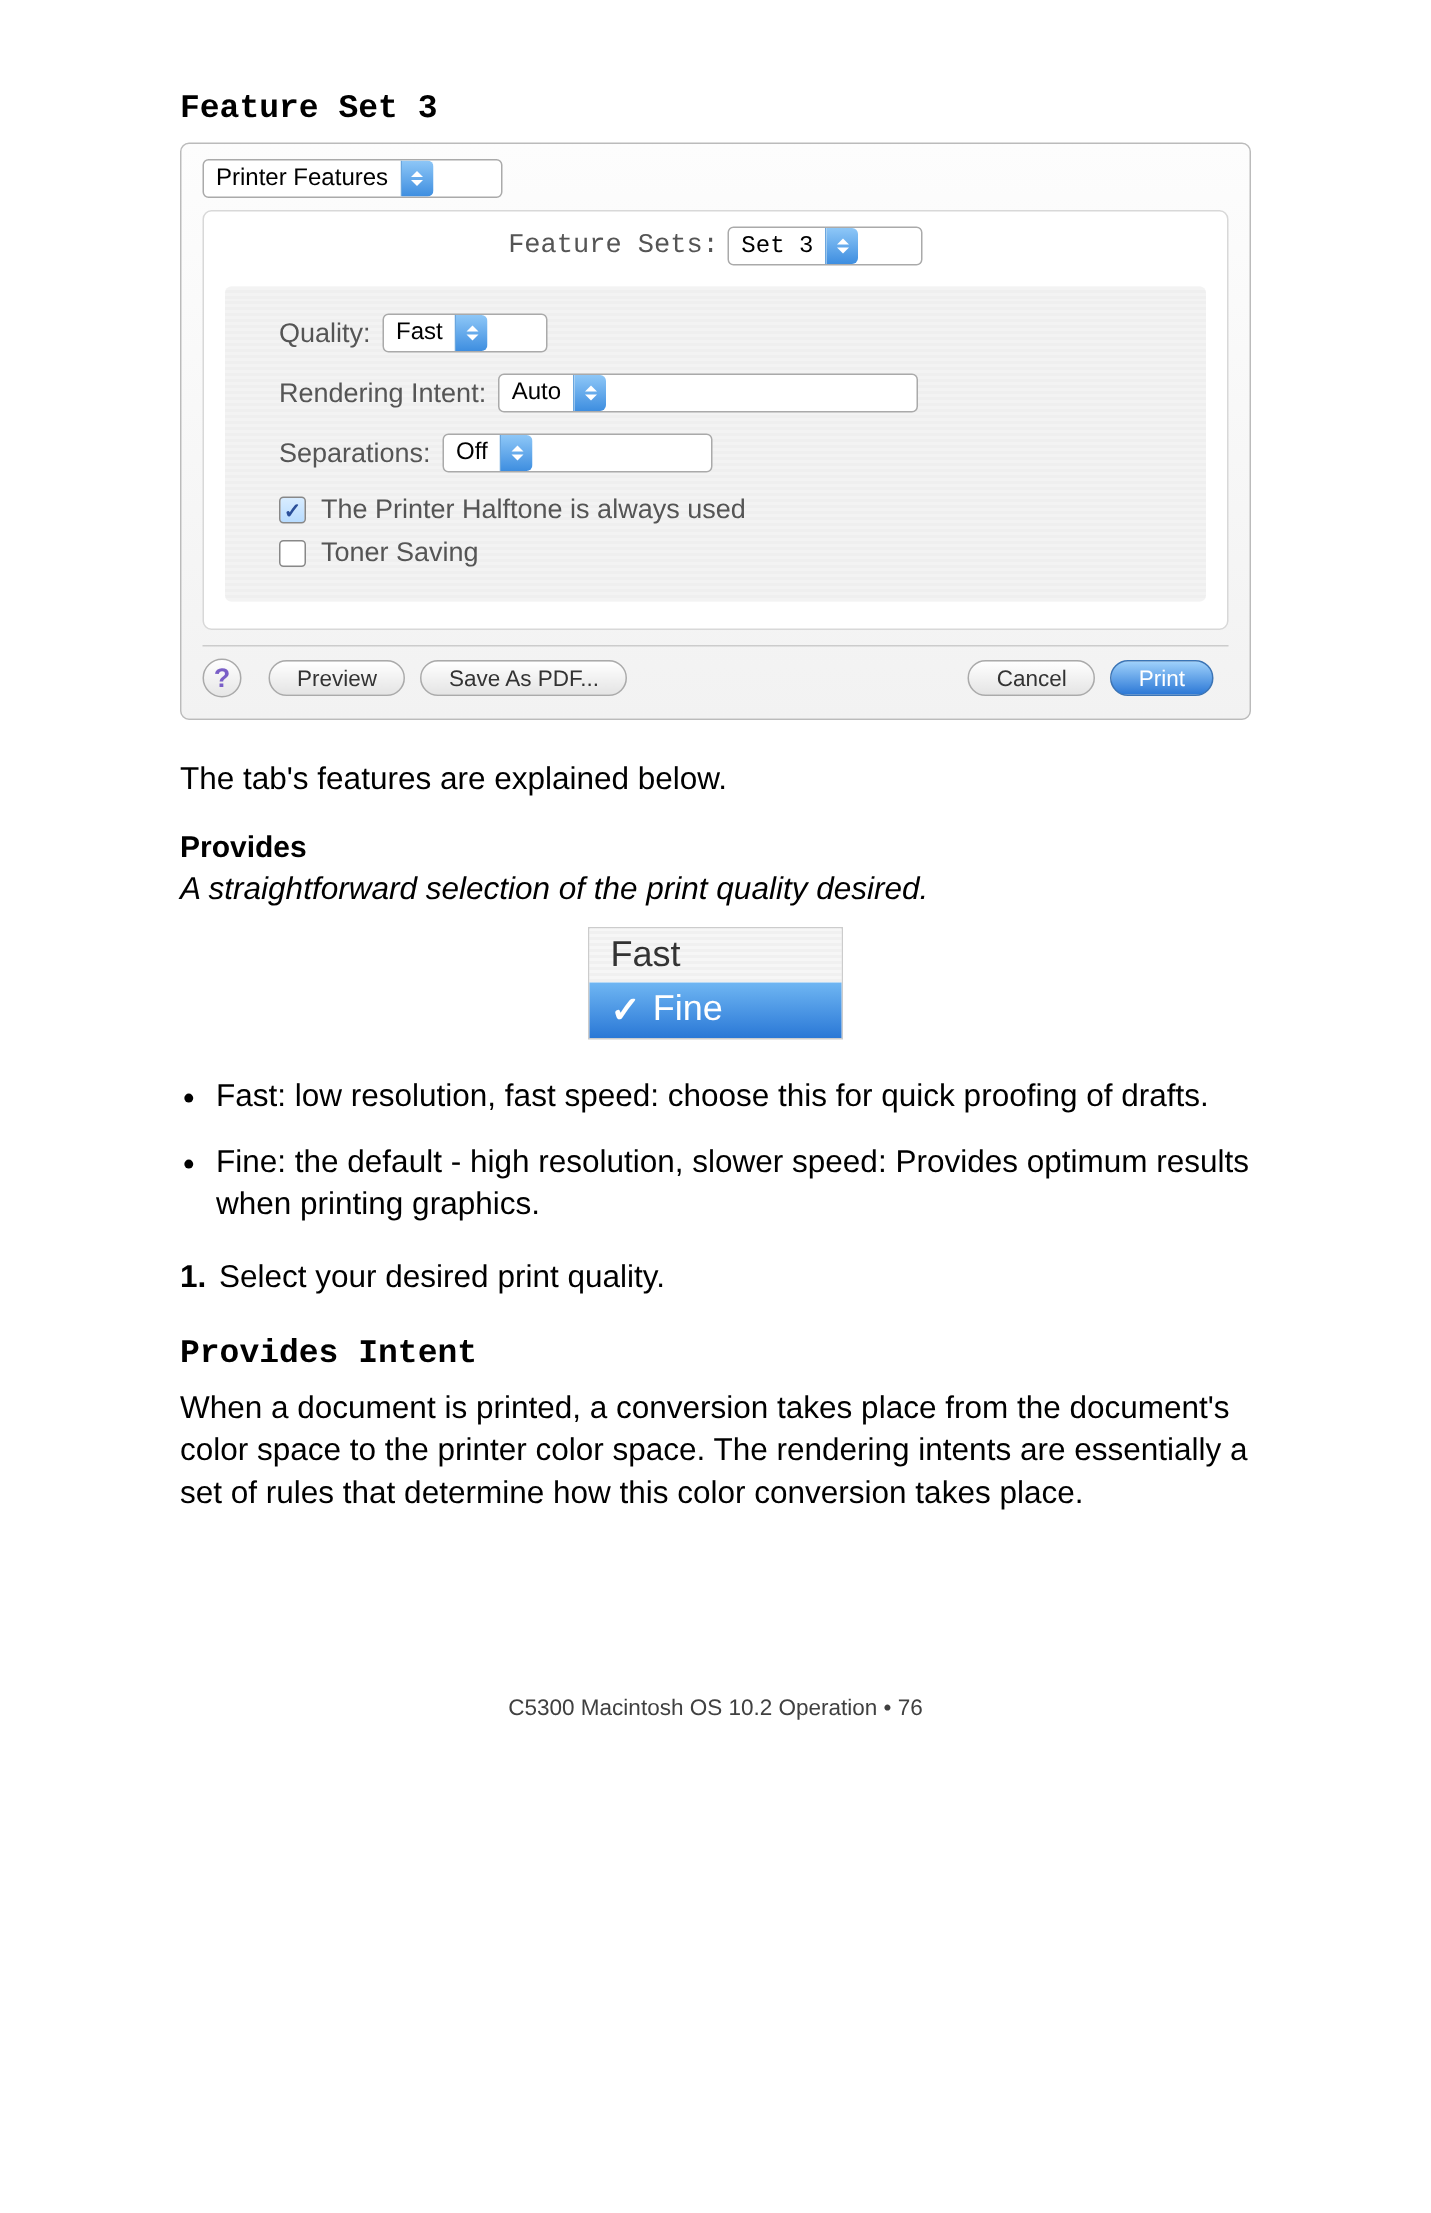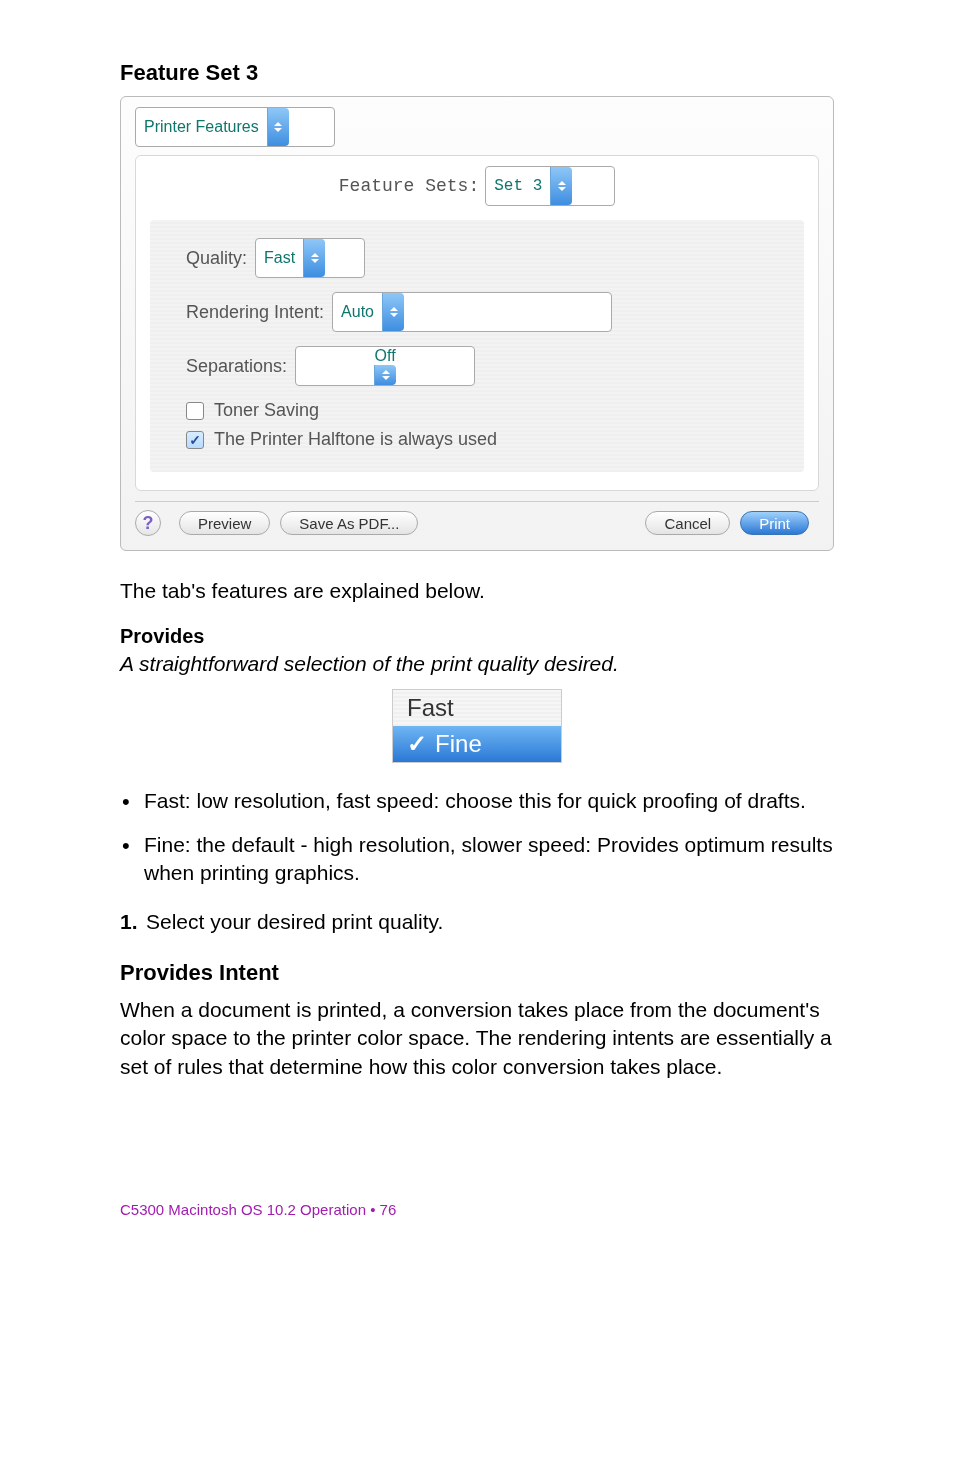--- a/index.html
+++ b/index.html
@@ -10,40 +10,40 @@
     font-family: Arial, Helvetica, sans-serif;
     color: #000;
   }
   .page {
     padding: 60px 120px 80px 120px;
   }
   .section-title {
     font-weight: bold;
     font-size: 22px;
     margin-bottom: 10px;
-    font-family: Liberation Sans, sans-serif;
+    font-family: Liberation Mono, monospace;
   }
   
   .dialog-shot {
     border: 1px solid #bbb;
     border-radius: 6px;
     background: linear-gradient(#fdfdfd,#f2f2f2);
     padding: 6px 10px 14px 10px;
     margin-bottom: 26px;
   }
   .top-row { display: flex; align-items: center; padding: 4px 4px 0 4px; }
   .popup-label { color: #555; font-size: 18px; margin-right: 6px; }
   .aqua-select {
     display: inline-flex; align-items: center;
     background: #fff;
     border: 1px solid #aaa;
     border-radius: 4px;
-    height: 40px;
+    height: 26px;
     font-size: 16px;
-    color: #0f766e;
+    color: #000000;
     position: relative;
   }
   .aqua-select .sel-text {
     padding: 0 8px;
   }
   .aqua-select .sel-arrows {
     width: 22px;
     height: 100%;
     background: linear-gradient(#8ec7f7,#3e8ee0);
     border-left: 1px solid #6aa6de;
@@ -188,22 +188,23 @@
     padding-left: 26px;
     font-size: 21px;
     line-height: 1.35;
   }
   .num-list li .num {
     position: absolute;
     left: 0; top: 0;
     font-weight: bold;
   }
   .footer {
+    text-align: center;
     font-size: 15px;
-    color: #a21caf;
+    color: #404040;
     margin-top: 120px;
   }
 </style>
 </head>
 <body>
 
 <div class="page">
 
   <div class="section-title">Feature Set 3</div>
 
@@ -234,32 +235,32 @@
         </div>
         <div class="form-row">
           <span class="lbl">Rendering Intent:</span>
           <div class="aqua-select" style="width:280px;">
             <span class="sel-text">Auto</span>
             <span class="sel-arrows"></span>
           </div>
         </div>
         <div class="form-row">
           <span class="lbl">Separations:</span>
-          <div class="aqua-select" style="width:180px;flex-direction:column;">
+          <div class="aqua-select" style="width:180px;">
             <span class="sel-text">Off</span>
             <span class="sel-arrows"></span>
           </div>
         </div>
         <div class="checkbox-row">
+          <span class="cb checked"></span>
+          <span class="cb-label">The Printer Halftone is always used</span>
+        </div>
+        <div class="checkbox-row">
           <span class="cb"></span>
           <span class="cb-label">Toner Saving</span>
-        </div>
-        <div class="checkbox-row">
-          <span class="cb checked"></span>
-          <span class="cb-label">The Printer Halftone is always used</span>
         </div>
       </div>
     </div>
 
     <hr class="hr">
 
     <div class="button-row">
       <div class="help-circle">?</div>
       <div class="aqua-button">Preview</div>
       <div class="aqua-button">Save As PDF...</div>

